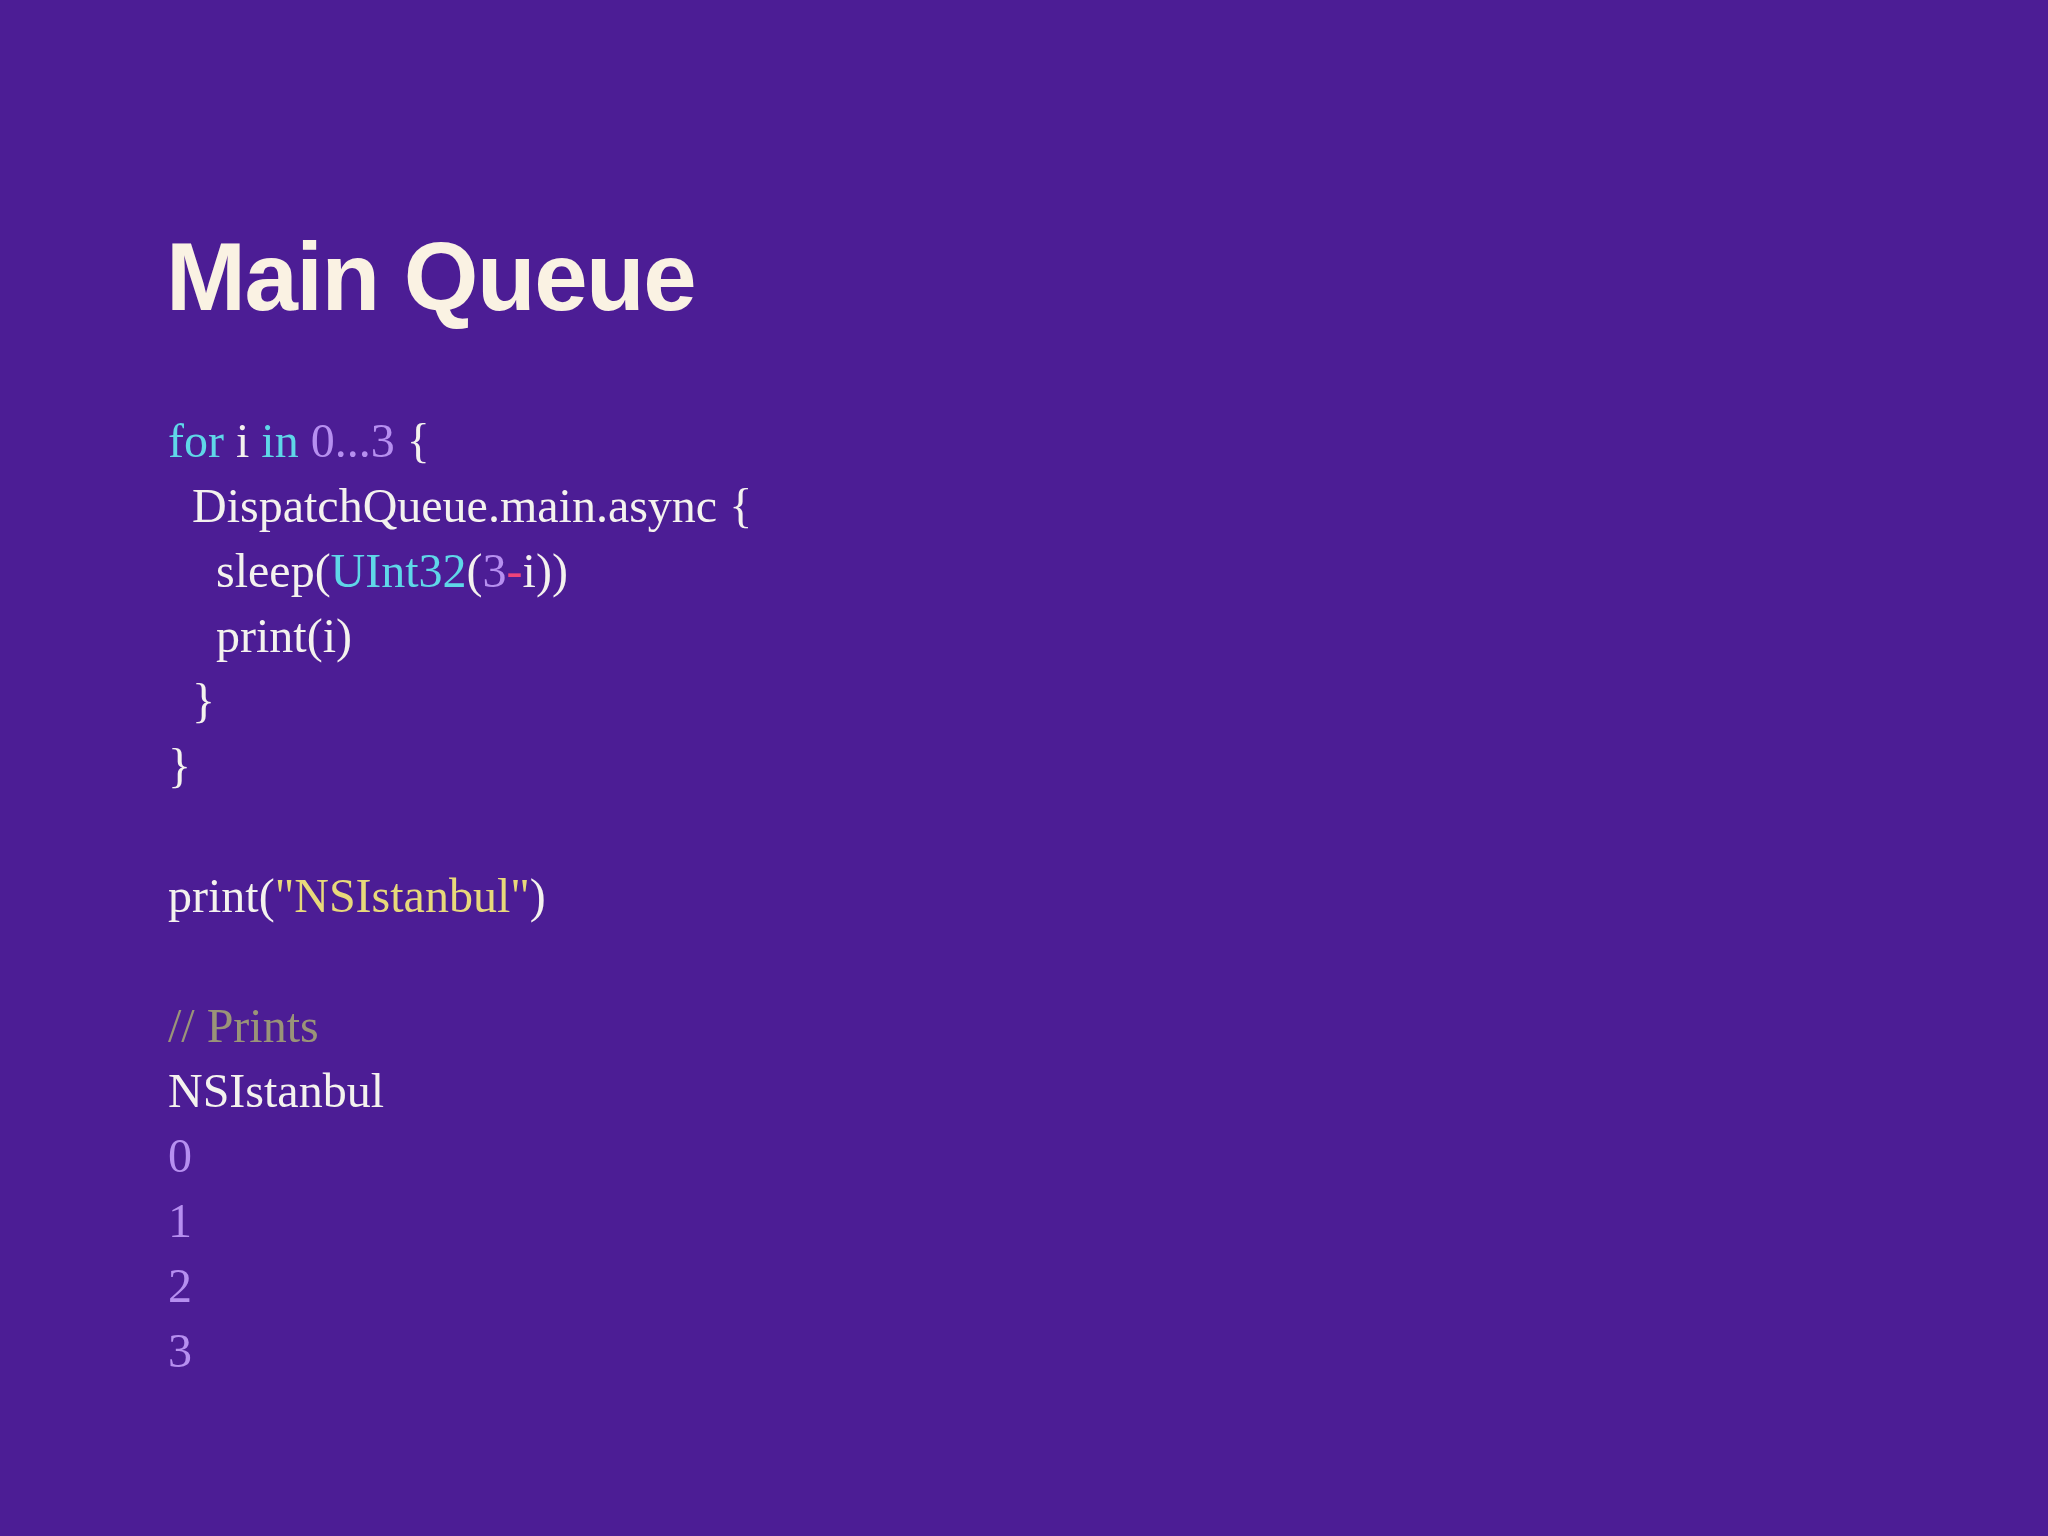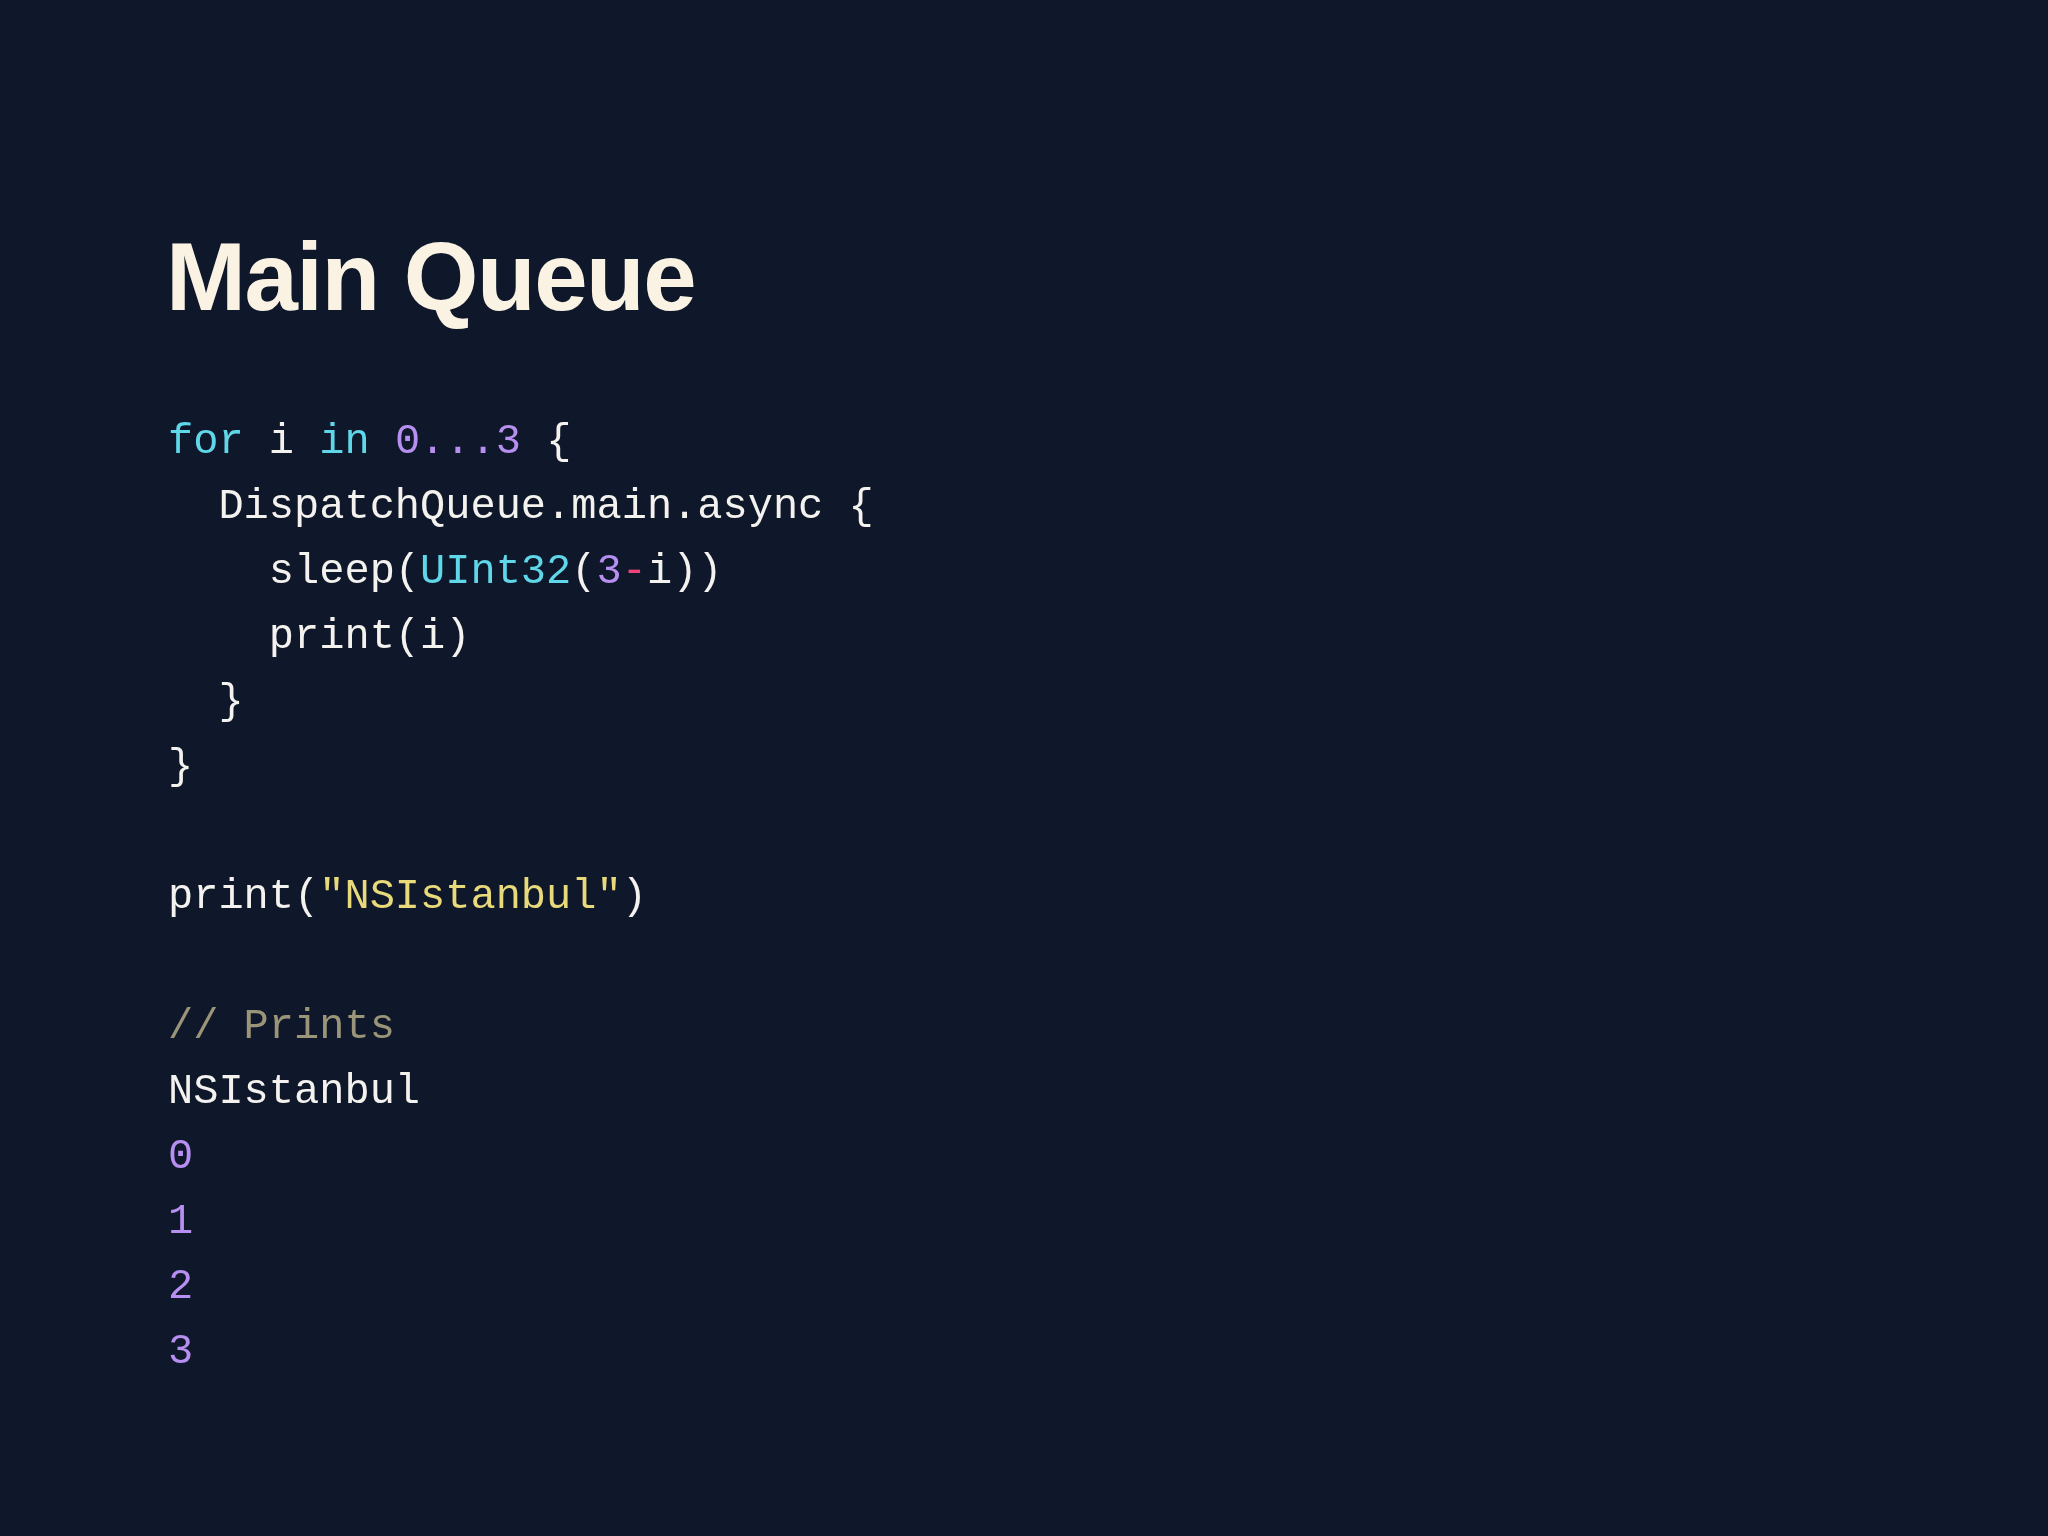--- a/index.html
+++ b/index.html
@@ -11,42 +11,42 @@
     width: 2048px;
     height: 1536px;
     overflow: hidden;
     font-family: "DejaVu Sans", sans-serif;
     position: relative;
   }
 
   #slide {
     position: absolute;
     inset: 0;
-    background: #0f172a;
+    background: #4c1d95;
   }
 
   #slide-title {
     position: absolute;
     left: 166px;
     top: 165px;
     font-family: "Liberation Sans", "DejaVu Sans", sans-serif;
     font-weight: 700;
     font-size: 96px;
     line-height: 1.0;
     letter-spacing: -1.5px;
     color: #faf2e3;
     white-space: pre;
   }
 
   #code-block {
     position: absolute;
     left: 168px;
-    top: 368px;
-    font-family: Liberation Mono, monospace;
-    font-size: 42px;
+    top: 360px;
+    font-family: Liberation Serif, serif;
+    font-size: 48px;
     line-height: 65px;
     white-space: pre;
     color: #f4f2ee;
   }
 
   .code-line {
     white-space: pre;
     min-height: 65px;
   }
   .code-line.blank {

